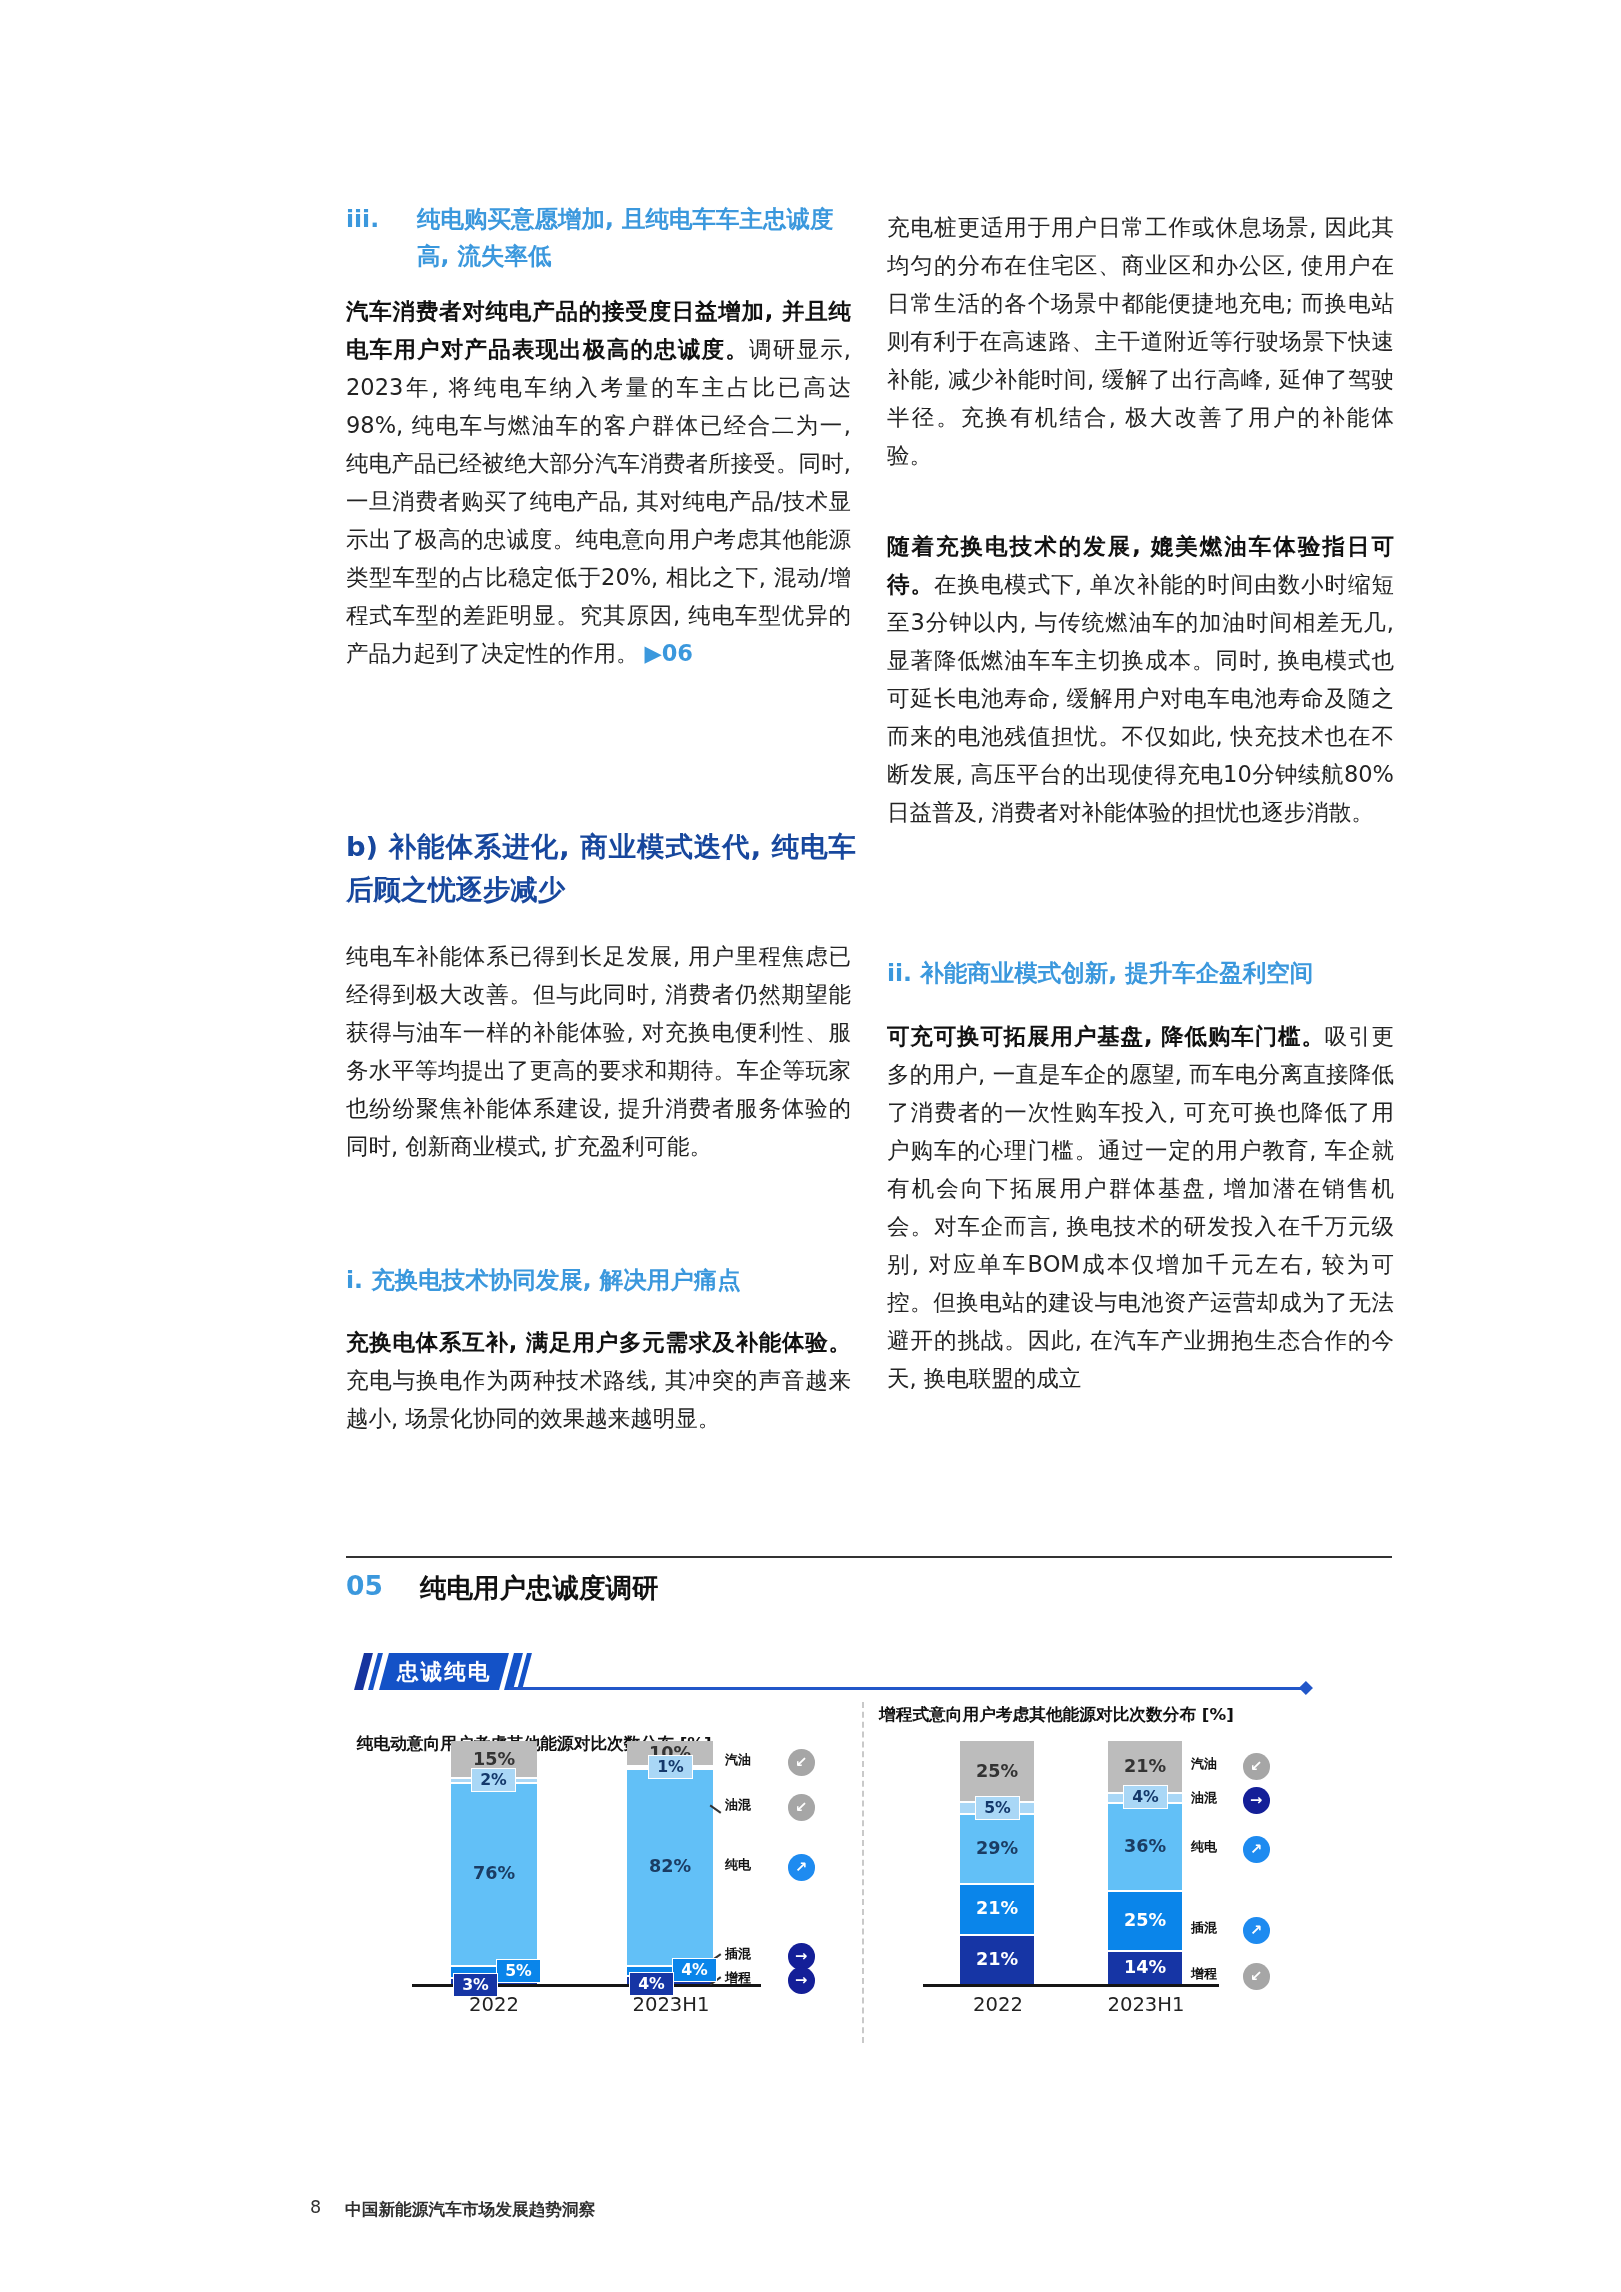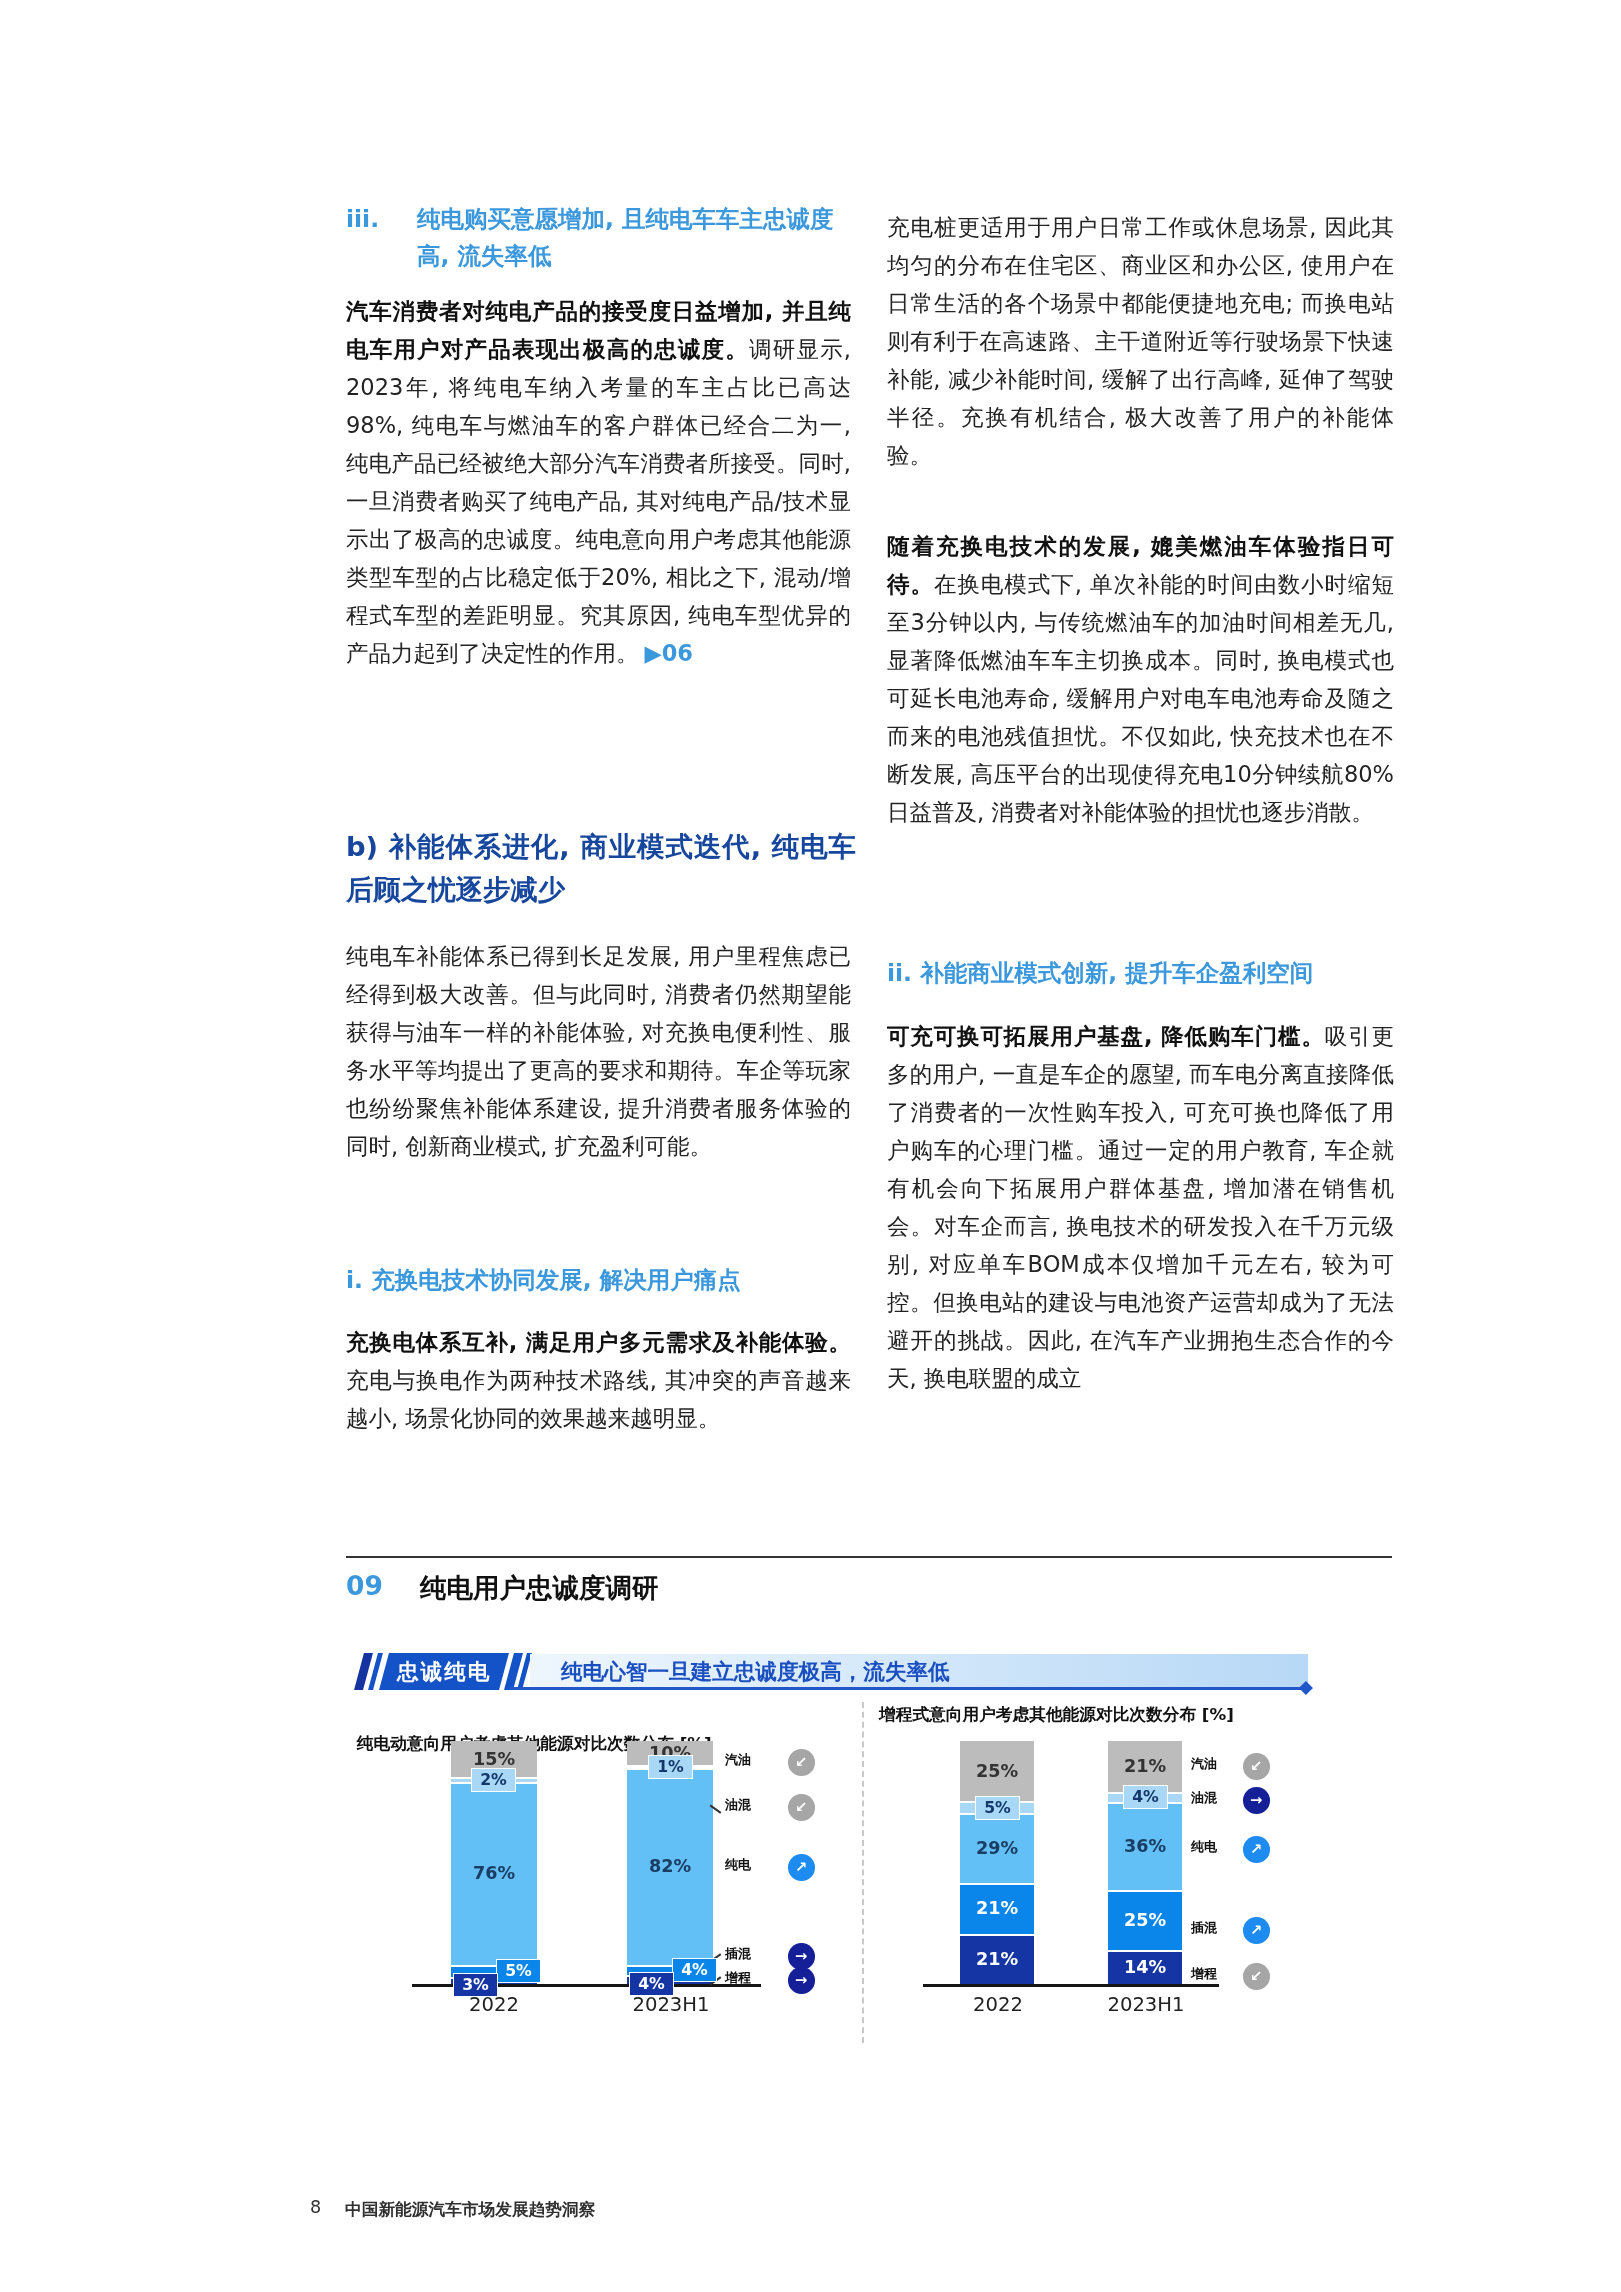--- a/index.html
+++ b/index.html
@@ -75,33 +75,30 @@
     <span class="lead">随着充换电技术的发展, 媲美燃油车体验指日可待。</span><span>在换电模式下, 单次补能的时间由数小时缩短至3分钟以内, 与传统燃油车的加油时间相差无几, 显著降低燃油车车主切换成本。同时, 换电模式也可延长电池寿命, 缓解用户对电车电池寿命及随之而来的电池残值担忧。不仅如此, 快充技术也在不断发展, 高压平台的出现使得充电10分钟续航80%日益普及, 消费者对补能体验的担忧也逐步消散。</span>
   </div>
 
   <div class="abs h-blue" style="left:887px;top:955px;width:507px;">ii. 补能商业模式创新, 提升车企盈利空间</div>
 
   <div class="abs body-text" style="left:887px;top:1017px;width:507px;">
     <span class="lead">可充可换可拓展用户基盘, 降低购车门槛。</span><span>吸引更多的用户, 一直是车企的愿望, 而车电分离直接降低了消费者的一次性购车投入, 可充可换也降低了用户购车的心理门槛。通过一定的用户教育, 车企就有机会向下拓展用户群体基盘, 增加潜在销售机会。对车企而言, 换电技术的研发投入在千万元级别, 对应单车BOM成本仅增加千元左右, 较为可控。但换电站的建设与电池资产运营却成为了无法避开的挑战。因此, 在汽车产业拥抱生态合作的今天, 换电联盟的成立</span>
   </div>
 
   <div class="abs fig-rule" style="left:346px;top:1556px;width:1046px;"></div>
-  <div class="abs fig-num" style="left:346px;top:1570px;">09</div>
+  <div class="abs fig-num" style="left:346px;top:1570px;">05</div>
   <div class="abs fig-title" style="left:420px;top:1570px;">纯电用户忠诚度调研</div>
 
   <div class="stripe" style="left:359px;width:8.8px;background:#16349f;"></div>
   <div class="stripe" style="left:373px;width:4.9px;background:#1452c7;"></div>
   <div class="badge" style="left:384px;width:120px;">
     <span>忠诚纯电</span>
   </div>
   <div class="stripe" style="left:509px;width:8.8px;background:#1452c7;"></div>
   <div class="stripe" style="left:522px;width:4.9px;background:#1452c7;"></div>
-  <div class="bstrip" style="left:530px;width:778px;">
-    <span>纯电心智一旦建立忠诚度极高，流失率低</span>
-  </div>
   <div class="bline" style="left:509px;top:1687px;width:796px;"></div>
   <div class="bdiamond" style="left:1301px;top:1683px;"></div>
 
   <div class="chartbox" style="left:346px;width:472px;">
     <div class="chart-title" style="left:10.8px;margin-top:29px;">纯电动意向用户考虑其他能源对比次数分布 [%]</div>
   <div class="bar-segment" style="left: 105px; top: 38px; width: 86px; height: 36px; background: rgb(188, 188, 188);"></div>
       <div class="segment-label" style="left: 105px; top: 38px; width: 86px; height: 36px; line-height: 36px; color: rgb(51, 51, 51);">15%</div>
       <div class="bar-segment" style="left: 105px; top: 74px; width: 86px; height: 4.8px; background: rgb(169, 215, 246); box-shadow: rgb(255, 255, 255) 0px 2px 0px 0px inset;"></div>
       <div class="segment-chip" style="left: 125px; top: 65px; background: rgb(169, 215, 246); color: rgb(20, 56, 107);">2%</div>
       <div class="bar-segment" style="left: 105px; top: 79px; width: 86px; height: 183px; background: rgb(98, 192, 247); box-shadow: rgb(255, 255, 255) 0px 2px 0px 0px inset;"></div>

